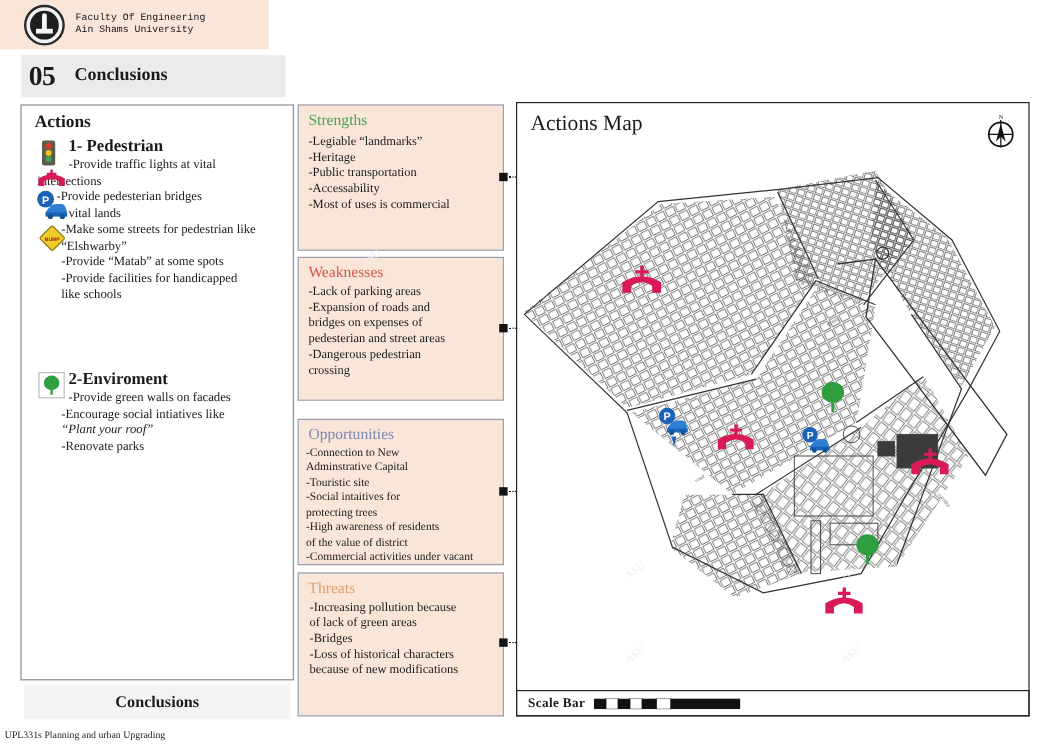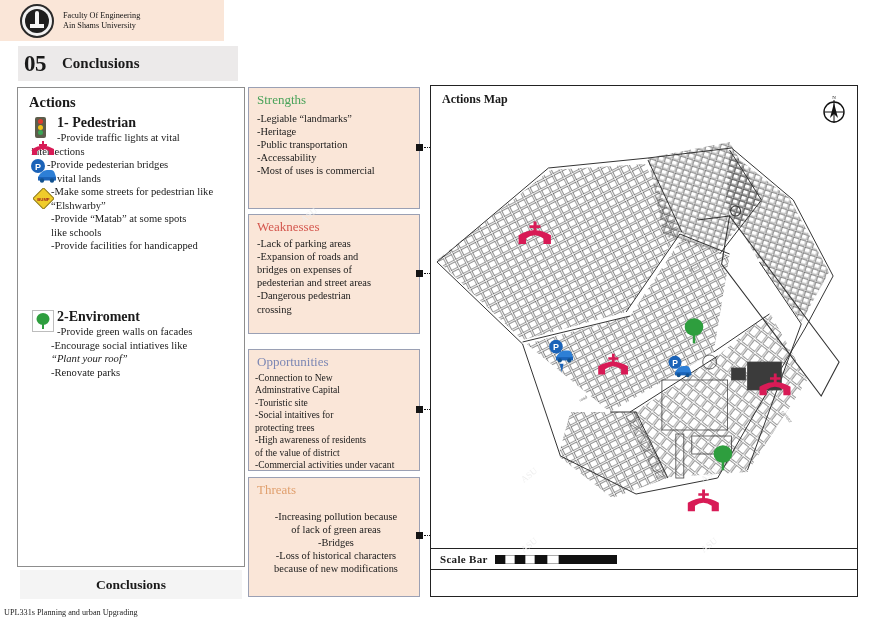--- a/index.html
+++ b/index.html
@@ -52,21 +52,21 @@
     position: absolute;
     left: 50%; top: 18px;
     margin-left: -7px;
     width: 14px; height: 4px;
     background: #f5f5f5;
   }
   #header-text {
     margin-left: 9px;
     line-height: 1.22;
     font-size: 8.2px;
-    font-family: Liberation Serif, serif;
+    font-family: Liberation Mono, monospace;
     color: #141414;
   }
 
   
   #section-title-bar {
     position: absolute;
     left: 18px; top: 46px;
     width: 220px; height: 35px;
     background: #eceaea;
   }
@@ -210,21 +210,21 @@
   #swot-opportunities{ top: 349px; height: 122px; }
   #swot-threats      { top: 477px; height: 120px; }
 
   #swot-strengths h3     { color: #4aa35a; }
   #swot-weaknesses h3    { color: #d4574e; }
   #swot-opportunities h3 { color: #7c87b4; }
   #swot-threats h3       { color: #e0a06e; }
 
   #swot-strengths ul     { margin-top: 4px; }
   #swot-opportunities ul { font-size: 9.6px; line-height: 1.3; }
-  #swot-threats ul       { margin-top: 12px; text-align: center; }
+  #swot-threats ul       { margin-top: 2px; }
   #swot-strengths ul li  { margin-left: 2px; }
   #swot-weaknesses ul li { margin-left: 2px; }
   #swot-threats ul li    { margin-left: 3px; }
 
   
   .connector {
     position: absolute;
     left: 416px;
     height: 7px;
     width: 16px;
@@ -251,36 +251,36 @@
     position: absolute;
     left: 430px; top: 85px;
     width: 428px; height: 512px;
     border: 1.5px solid #222222;
     box-sizing: border-box;
     background: #ffffff;
   }
   #map-title {
     position: absolute;
     left: 11px; top: 6px;
-    font-size: 12px;
-    font-weight: bold;
+    font-size: 18px;
+    font-weight: normal;
   }
   #compass {
     position: absolute;
     right: 10px; top: 6px;
     width: 26px; height: 32px;
   }
   #map-canvas {
     position: absolute;
     left: 0; top: 26px;
     width: 100%; height: 440px;
   }
   #scalebar-row {
     position: absolute;
-    left: 430px; top: 548px;
+    left: 430px; top: 575px;
     width: 428px; height: 22px;
     border: 1.5px solid #222222;
     border-top: 1.5px solid #222222;
     box-sizing: border-box;
     display: flex;
     align-items: center;
   }
   #scalebar-label {
     font-size: 11px;
     font-weight: bold;
@@ -352,22 +352,22 @@
     </div>
     <div class="ag-head">1- Pedestrian</div>
     <div class="ag-lines">
       <div>-Provide traffic lights at vital</div>
       <div class="l-wide" style="margin-left:-26px;">intersections</div>
       <div style="margin-left:-10px;">-Provide pedesterian bridges</div>
       <div> vital lands</div>
       <div style="margin-left:-6px;">-Make some streets for pedestrian like</div>
       <div style="margin-left:-6px;">“Elshwarby”</div>
       <div style="margin-left:-6px;">-Provide “Matab” at some spots</div>
+      <div style="margin-left:-6px;">-Provide facilities for handicapped</div>
       <div style="margin-left:-6px;">like schools</div>
-      <div style="margin-left:-6px;">-Provide facilities for handicapped</div>
     </div>
   </div>
 
   <div class="action-group" style="margin-top:24px;">
     <div class="ag-icons">
       <svg class="ico ico-tree" viewBox="0 0 20 20">
         <ellipse cx="10" cy="8" rx="6.5" ry="6" fill="#2e9e3e"></ellipse>
         <rect x="9" y="12" width="2" height="6" fill="#2e9e3e"></rect>
       </svg>
     </div>

